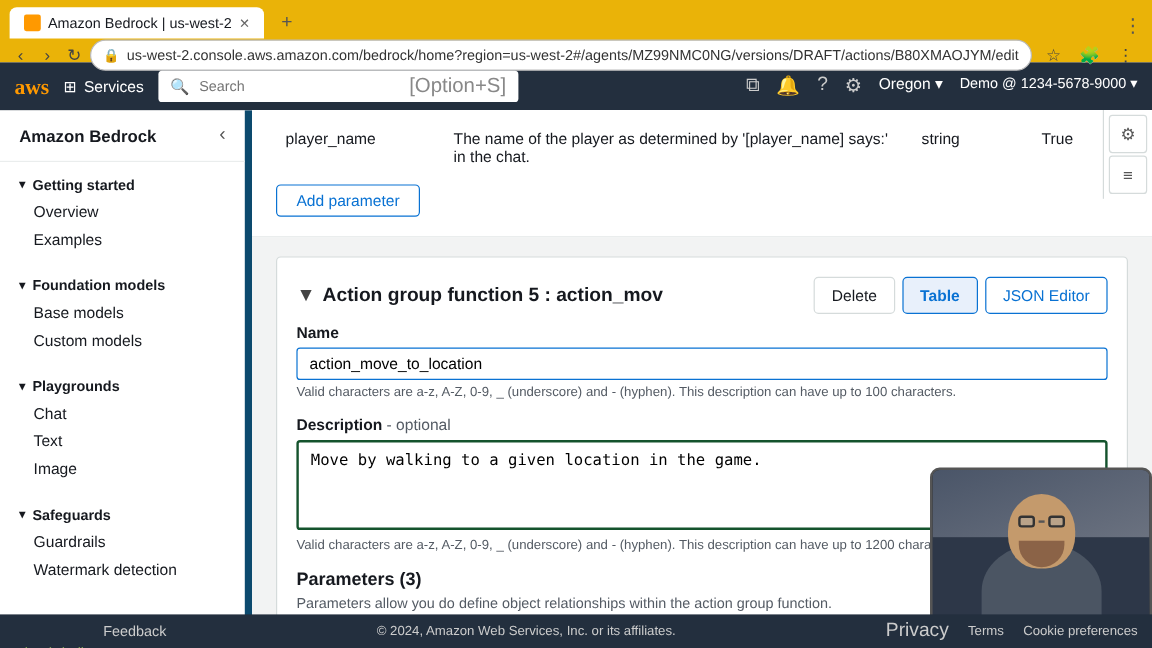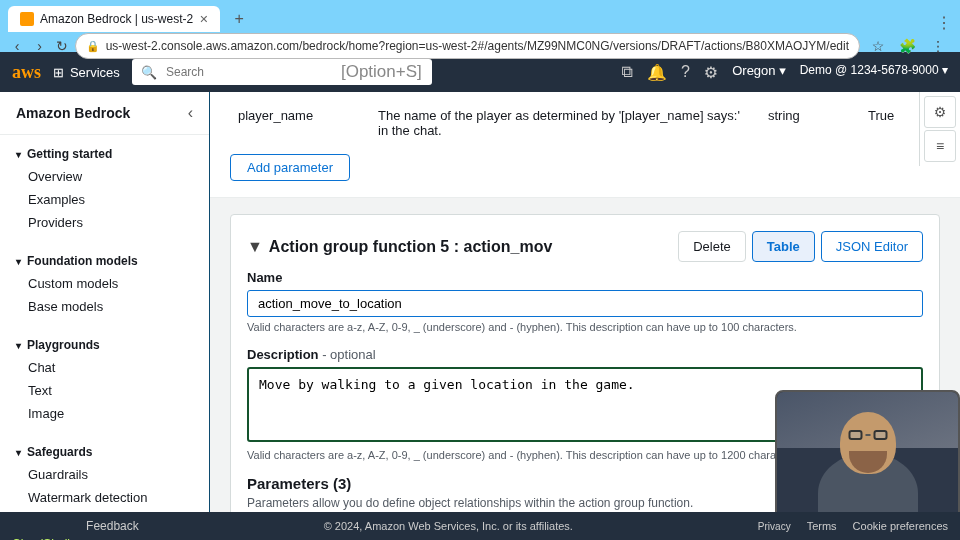--- a/index.html
+++ b/index.html
@@ -1,19 +1,19 @@
 <!DOCTYPE html>
 <html><head>
   <meta charset="utf-8">
   <style>
     * { box-sizing: border-box; margin: 0; padding: 0; }
     body { font-family: -apple-system, BlinkMacSystemFont, 'Segoe UI', Arial, sans-serif; font-size: 13px; background: #f2f3f3; color: #16191f; width: 960px; height: 540px; overflow: hidden; }
 
     
-    .browser-chrome { background: #7dd3fc; height: 52px; display: flex; flex-direction: column; }
+    .browser-chrome { background: #eab308; height: 52px; display: flex; flex-direction: column; }
     .browser-tab-bar { display: flex; align-items: flex-end; padding: 6px 8px 0; height: 32px; gap: 2px; }
     .browser-tab { background: #fff; border-radius: 6px 6px 0 0; padding: 4px 12px; display: flex; align-items: center; gap: 6px; font-size: 12px; height: 26px; min-width: 200px; }
     .browser-tab .favicon { width: 14px; height: 14px; background: #f90; border-radius: 2px; flex-shrink: 0; }
     .browser-tab .tab-title { flex: 1; overflow: hidden; white-space: nowrap; text-overflow: ellipsis; font-size: 12px; }
     .browser-tab .close-btn { font-size: 11px; color: #666; cursor: pointer; }
     .browser-controls { display: flex; align-items: center; padding: 0 8px; height: 36px; gap: 4px; }
     .browser-btn { width: 28px; height: 28px; border: none; background: none; cursor: pointer; border-radius: 4px; display: flex; align-items: center; justify-content: center; color: #444; font-size: 14px; }
     .url-bar { flex: 1; height: 26px; background: #fff; border: 1px solid #bbb; border-radius: 13px; display: flex; align-items: center; padding: 0 10px; font-size: 12px; color: #333; gap: 6px; }
     .url-bar .lock-icon { color: #666; font-size: 11px; }
     .url-text { flex: 1; white-space: nowrap; overflow: hidden; text-overflow: ellipsis; }
@@ -28,21 +28,21 @@
     .aws-search-shortcut { font-size: 17px; color: #888; }
     .aws-nav-icons { display: flex; gap: 14px; margin-left: auto; }
     .aws-nav-icon { color: #ccc; font-size: 16px; cursor: pointer; }
     .aws-region { color: #fff; font-size: 13px; cursor: pointer; }
     .aws-account { color: #fff; font-size: 12px; cursor: pointer; }
 
     
     .main-layout { display: flex; height: calc(540px - 52px - 40px); }
 
     
-    .sidebar { width: 210px; background: #fff; border-right: 1px solid #0c4a6e; overflow-y: auto; flex-shrink: 0; }
+    .sidebar { width: 210px; background: #fff; border-right: 6px solid #0c4a6e; overflow-y: auto; flex-shrink: 0; }
     .sidebar-header { padding: 12px 16px; display: flex; align-items: center; justify-content: space-between; border-bottom: 1px solid #eaeded; }
     .sidebar-title { font-weight: 700; font-size: 14px; color: #16191f; }
     .sidebar-collapse { color: #555; cursor: pointer; font-size: 16px; }
     .sidebar-section { padding: 8px 0; }
     .sidebar-section-header { padding: 4px 16px; font-size: 12px; font-weight: 700; color: #16191f; display: flex; align-items: center; gap: 6px; cursor: pointer; }
     .sidebar-section-header .arrow { font-size: 10px; }
     .sidebar-item { padding: 4px 16px 4px 28px; font-size: 13px; color: #16191f; cursor: pointer; }
     .preview-badge { background: #e8f5fa; color: #0972d3; font-size: 10px; padding: 1px 5px; border-radius: 3px; }
 
     
@@ -153,30 +153,29 @@
       <span class="sidebar-collapse">‹</span>
     </div>
 
     <div class="sidebar-section">
       <div class="sidebar-section-header">
         <span class="arrow">▾</span>
         <span>Getting started</span>
       </div>
       <div class="sidebar-item">Overview</div>
       <div class="sidebar-item">Examples</div>
-      <div class="sidebar-item">Providers</div>
     </div>
 
     <div class="sidebar-section">
       <div class="sidebar-section-header">
         <span class="arrow">▾</span>
         <span>Foundation models</span>
       </div>
+      <div class="sidebar-item">Base models</div>
       <div class="sidebar-item">Custom models</div>
-      <div class="sidebar-item">Base models</div>
     </div>
 
     <div class="sidebar-section">
       <div class="sidebar-section-header">
         <span class="arrow">▾</span>
         <span>Playgrounds</span>
       </div>
       <div class="sidebar-item">Chat</div>
       <div class="sidebar-item">Text</div>
       <div class="sidebar-item">Image</div>
@@ -275,17 +274,17 @@
 
 <div style="position:fixed;bottom:0;left:0;right:0;height:28px;background:#232f3e;display:flex;align-items:center;z-index:20;">
   <div style="display:flex;align-items:center;padding:0 12px;gap:8px;">
     <span style="color:#bef264;font-size:12px;cursor:pointer;margin-top:36px;">CloudShell</span>
     <span style="color:#ccc;font-size:12px;cursor:pointer;margin-left:8px;">Feedback</span>
   </div>
   <div style="flex:1;display:flex;justify-content:center;">
     <span style="color:#ccc;font-size:11px;">© 2024, Amazon Web Services, Inc. or its affiliates.</span>
   </div>
   <div style="display:flex;align-items:center;padding:0 12px;gap:16px;">
-    <a style="color:#ccc;font-size:10px;text-decoration:none;">Privacy</a>
+    <a style="color:#ccc;font-size:16px;text-decoration:none;">Privacy</a>
     <a style="color:#ccc;font-size:11px;text-decoration:none;">Terms</a>
     <a style="color:#ccc;font-size:11px;text-decoration:none;">Cookie preferences</a>
   </div>
 </div>
 
 </body></html>

